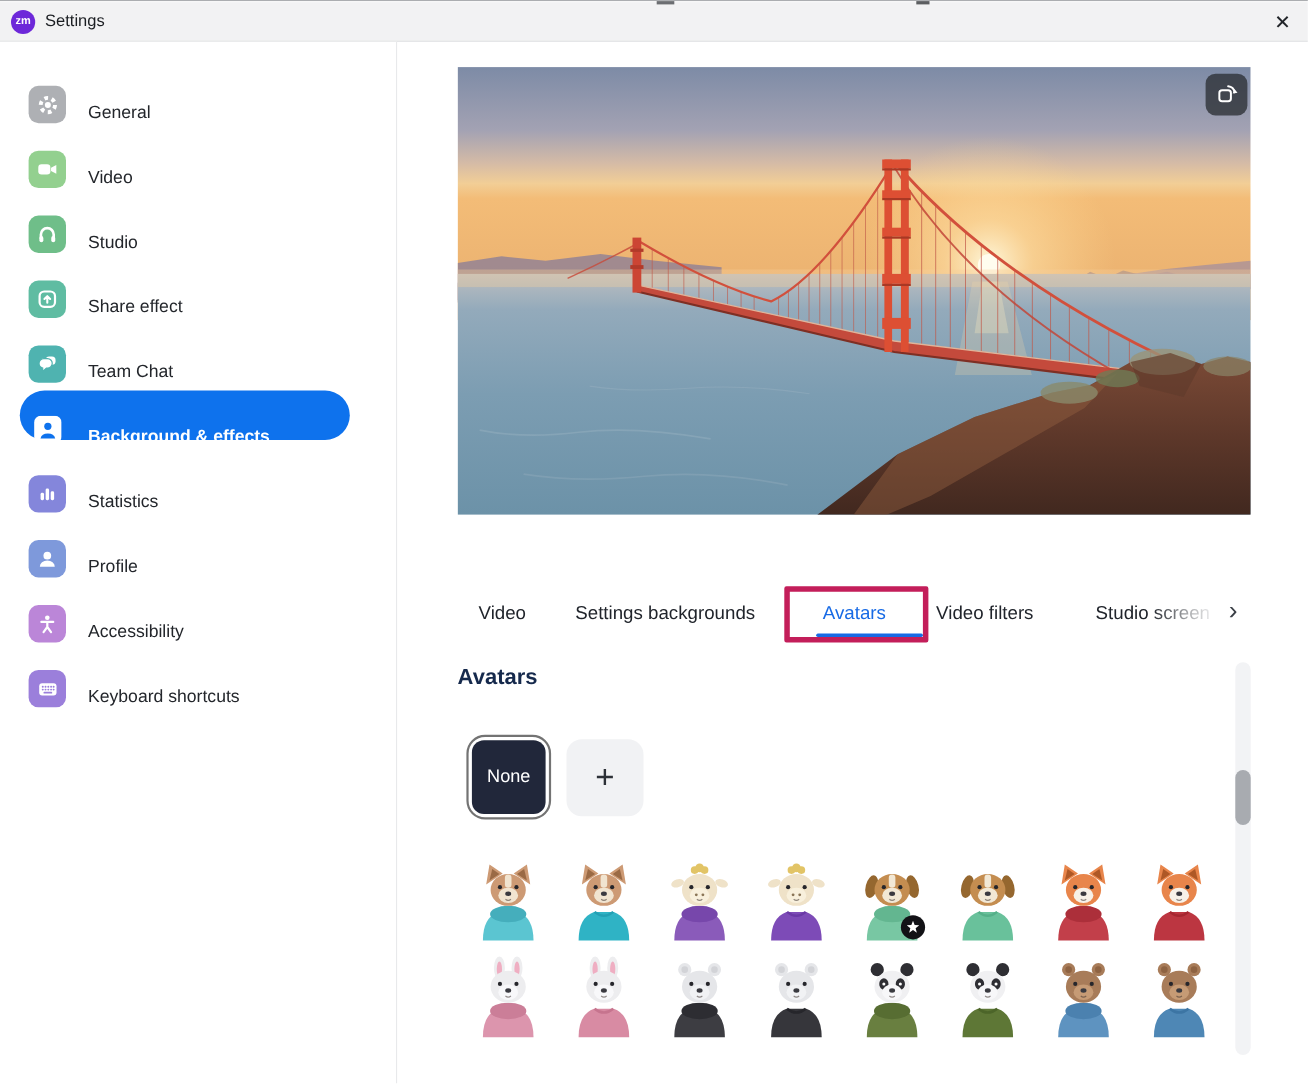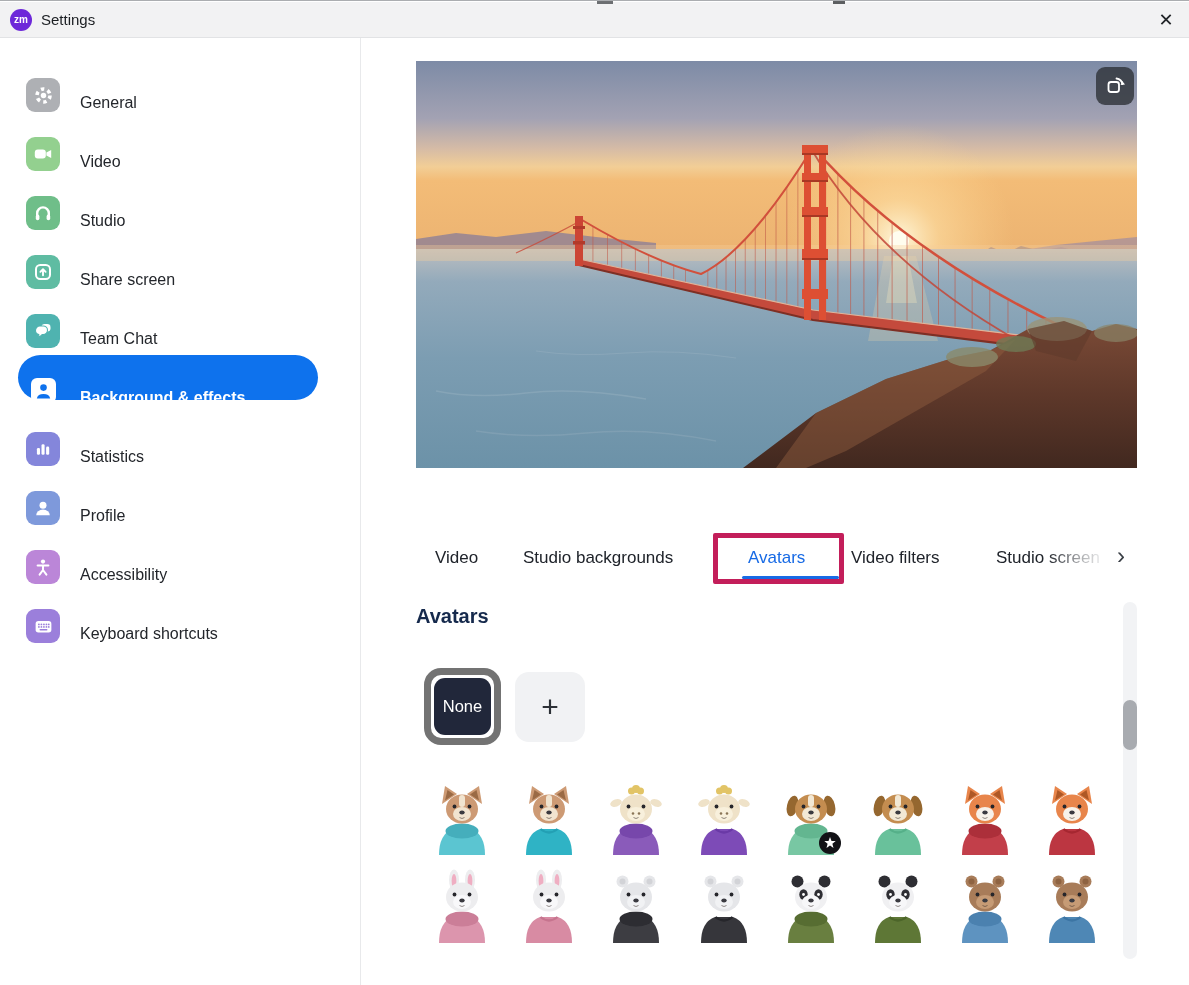--- a/index.html
+++ b/index.html
@@ -23,21 +23,21 @@
   
   .preview{position:absolute;left:416px;top:60px;width:721px;height:407px;}
   .rotate-btn{position:absolute;left:1096px;top:66px;width:38px;height:38px;border-radius:9px;background:rgba(43,47,52,.78);display:flex;align-items:center;justify-content:center;cursor:pointer;}
   .tab{position:absolute;top:542px;height:34px;line-height:30px;font-size:17px;color:#20242B;cursor:pointer;white-space:nowrap;}
   .tab.active{color:#176AE5;}
   .tab.faded{width:120px;overflow:hidden;-webkit-mask-image:linear-gradient(90deg,#000 42%,rgba(0,0,0,.35) 72%,transparent 93%);mask-image:linear-gradient(90deg,#000 42%,rgba(0,0,0,.35) 72%,transparent 93%);}
   .tab-underline{position:absolute;left:742px;top:575px;width:97px;height:3px;background:#176AE5;border-radius:2px;}
   .tab-chevron{position:absolute;left:1117px;top:541px;font-size:24px;color:#3A3F46;cursor:pointer;}
   .annotation-box{position:absolute;left:713px;top:532px;width:131px;height:51px;border:5px solid #C31E5A;border-radius:2px;pointer-events:none;}
   .section-heading{position:absolute;left:416px;top:604px;font-size:20px;font-weight:bold;color:#15294C;}
-  .none-btn{position:absolute;left:424px;top:667px;width:77px;height:77px;border:7px solid #737373;border-radius:17px;background:#fff;padding:3px;cursor:pointer;}
+  .none-btn{position:absolute;left:424px;top:667px;width:77px;height:77px;border:2px solid #737373;border-radius:17px;background:#fff;padding:3px;cursor:pointer;}
   .none-inner{width:100%;height:100%;background:#21273A;border-radius:11px;display:flex;align-items:center;justify-content:center;color:#fff;font-size:16.5px;}
   .add-btn{position:absolute;left:515px;top:671px;width:70px;height:70px;border-radius:14px;background:#F1F2F4;display:flex;align-items:center;justify-content:center;font-size:30px;font-weight:300;color:#2D3137;cursor:pointer;}
   .avatar-cell{position:absolute;width:64px;height:76px;cursor:pointer;}
   
   .scroll-track{position:absolute;left:1123px;top:601px;width:14px;height:357px;border-radius:7px;background:#F2F3F5;cursor:pointer;}
   .scroll-thumb{position:absolute;left:0px;top:98px;width:14px;height:50px;border-radius:7px;background:#A8ABB0;cursor:pointer;}
 </style>
 </head>
 <body>
 
@@ -81,21 +81,21 @@
           </span>
           <span class="lbl">Studio</span>
         </div>
         <div class="side-item">
           <span class="tile" style="background:#5FBCA2">
             <svg width="20" height="20" viewBox="0 0 20 20">
               <rect x="3" y="3" width="14" height="14" rx="4.2" fill="none" stroke="#fff" stroke-width="2"></rect>
               <path d="M10 13.2 V7.4 M7.4 9.8 L10 7.2 L12.6 9.8" stroke="#fff" stroke-width="1.9" fill="none" stroke-linecap="round" stroke-linejoin="round"></path>
             </svg>
           </span>
-          <span class="lbl">Share screen</span>
+          <span class="lbl">Share effect</span>
         </div>
         <div class="side-item">
           <span class="tile" style="background:#4FB3B0">
             <svg width="20" height="20" viewBox="0 0 20 20">
               <rect x="8.5" y="3" width="9" height="7.5" rx="3.2" fill="#fff"></rect>
               <path d="M2.5 9.3 a4.3 4.3 0 0 1 4.3-4.3 h3.4 a4.3 4.3 0 0 1 0 8.6 h-1 l-3.4 3 v-3 a4.3 4.3 0 0 1-3.3-4.3 z" fill="#fff" stroke="#4FB3B0" stroke-width="1.1"></path>
             </svg>
           </span>
           <span class="lbl">Team Chat</span>
         </div>
@@ -278,21 +278,21 @@
 
   <div class="rotate-btn">
     <svg width="22" height="22" viewBox="0 0 22 22">
       <rect x="4.5" y="7" width="10.5" height="10" rx="2.5" fill="none" stroke="#fff" stroke-width="1.8"></rect>
       <path d="M12.5,3.5 a7,7 0 0 1 6,5.5" fill="none" stroke="#fff" stroke-width="1.8" stroke-linecap="round"></path>
       <polygon points="16.6,9.9 21,9.4 18.2,5.9" fill="#fff"></polygon>
     </svg>
   </div>
 
   <div class="tab" style="left:435px">Video</div>
-  <div class="tab" style="left:523px">Studio backgrounds</div>
+  <div class="tab" style="left:523px">Settings backgrounds</div>
   <div class="tab active" style="left:748px">Avatars</div>
   <div class="tab" style="left:851px">Video filters</div>
   <div class="tab faded" style="left:996px">Studio screen</div>
   <div class="tab-underline"></div>
   <div class="tab-chevron">›</div>
   <div class="annotation-box"></div>
 
   <div class="section-heading">Avatars</div>
   <div class="none-btn">
     <div class="none-inner">None</div>

